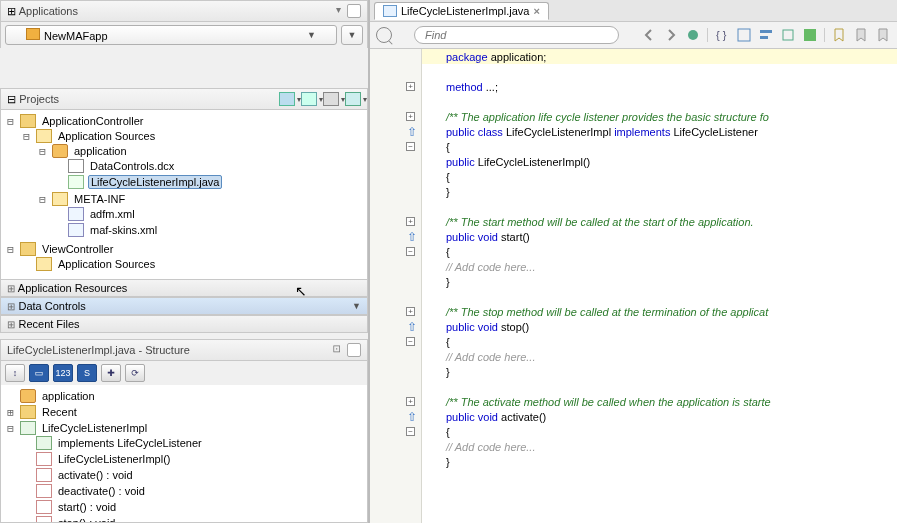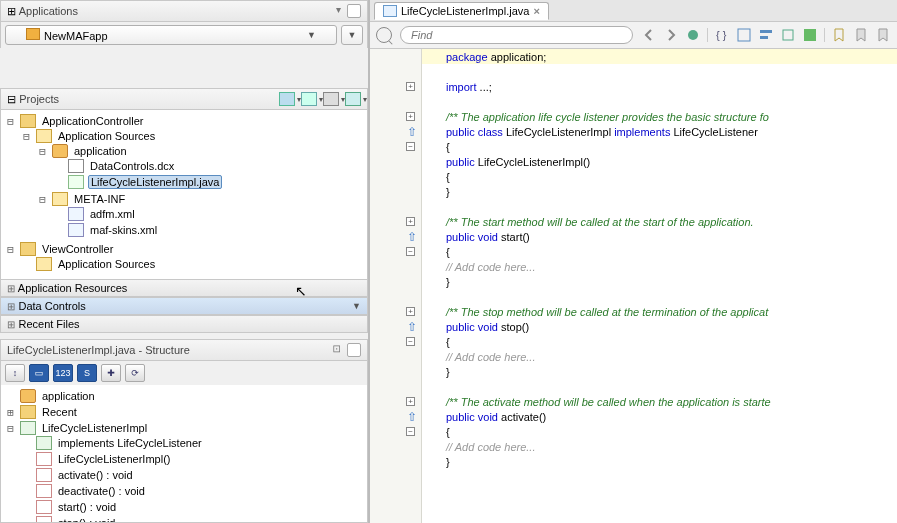--- a/index.html
+++ b/index.html
@@ -66,21 +66,21 @@
 .sbtn { width:20px; height:18px; border:1px solid #aaa; background:linear-gradient(#fff,#ddd); border-radius:2px; cursor:pointer; display:flex; align-items:center; justify-content:center; font-size:9px; color:#336; }
 .sbtn.on { background:#2b5faa; color:#fff; border-color:#1f4a88; }
 .struct-tree { background:#fff; border-left:1px solid #c8c8c8; border-right:1px solid #c8c8c8; border-bottom:1px solid #c8c8c8; padding:3px 0; flex:1; overflow:auto; }
 
 
 .tab-row { display:flex; align-items:center; background:#e6e6e6; border-bottom:1px solid #c8c8c8; padding: 0 4px; height:22px; }
 .ed-tab { background:#fff; border:1px solid #b0b0b0; border-bottom:1px solid #fff; border-radius:3px 3px 0 0; padding:2px 8px; display:flex; align-items:center; gap:4px; cursor:pointer; }
 .ed-tab .jico { width:14px; height:12px; background:#e6f2ff; border:1px solid #6699cc; display:inline-block; }
 .ed-tab .close { color:#888; font-weight:bold; cursor:pointer; }
 
-.find-row { display:flex; align-items:center; gap:8px; padding:4px 6px; border-bottom:1px solid #c8c8c8; background:#f2f2f2; }
+.find-row { display:flex; align-items:center; gap:22px; padding:4px 6px; border-bottom:1px solid #c8c8c8; background:#f2f2f2; }
 .find-row .mag { width:16px; height:16px; display:inline-block; border-radius:50%; border:1px solid #888; position:relative; cursor:pointer;}
 .find-row .mag::after { content:""; position:absolute; width:5px; height:1px; background:#888; transform:rotate(45deg); bottom:-1px; right:-2px; }
 .find-input { flex:1; border:1px solid #b0b0b0; border-radius:10px; padding:2px 10px; background:#fff; color:#999; font-style:italic; }
 .ed-tools { display:flex; gap:6px; align-items:center; }
 .etool { width:16px; height:16px; display:inline-block; cursor:pointer; }
 .etool.sep { width:1px; background:#ccc; height:14px; cursor:default; }
 .etool svg { width:16px; height:16px; display:block; }
 
 
 .code-area { display:flex; flex:1; overflow:hidden; }
@@ -446,21 +446,21 @@
           </div>
         <div class="gutter-line">
             <span class="fold-box">−</span>
           </div>
         <div class="gutter-line"></div>
         <div class="gutter-line"></div>
       </div>
       <div class="code">
         <div class="code-line pkg-line"><span class="kw">package</span><span> application;</span></div>
         <div class="code-line"></div>
-        <div class="code-line"><span class="kw">import</span><span> ...;</span></div>
+        <div class="code-line"><span class="kw">method</span><span> ...;</span></div>
         <div class="code-line"></div>
         <div class="code-line"><span class="cm">/** The application life cycle listener provides the basic structure fo</span></div>
         <div class="code-line"><span class="kw">public class </span><span>LifeCycleListenerImpl </span><span class="kw">implements </span><span>LifeCycleListener</span></div>
         <div class="code-line"><span>{</span></div>
         <div class="code-line">  <span class="kw">public</span><span> LifeCycleListenerImpl()</span></div>
         <div class="code-line">  <span>{</span></div>
         <div class="code-line">  <span>}</span></div>
         <div class="code-line"></div>
         <div class="code-line">  <span class="cm">/** The start method will be called at the start of the application.</span></div>
         <div class="code-line">  <span class="kw">public void</span><span> start()</span></div>

